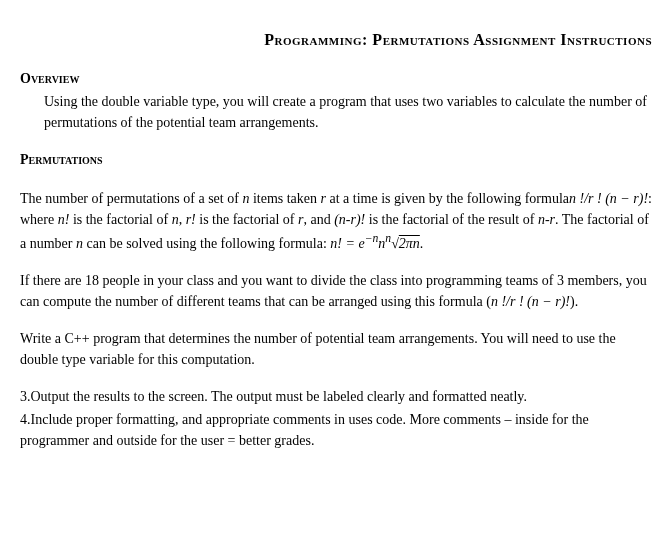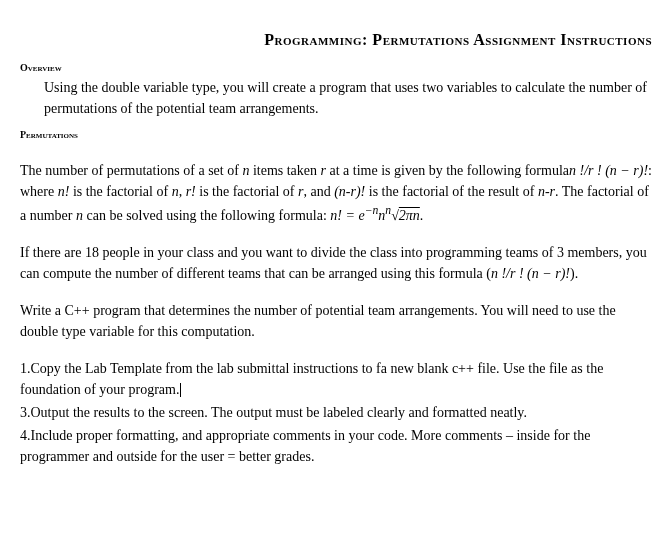--- a/index.html
+++ b/index.html
@@ -17,23 +17,23 @@
       text-align: right;
       font-weight: bold;
       font-variant: small-caps;
       font-size: 16px;
       letter-spacing: 0.5px;
       margin-bottom: 6px;
     }
     .section-header {
       font-weight: bold;
       font-variant: small-caps;
-      font-size: 10px;
+      font-size: 14px;
       margin-bottom: 2px;
-      margin-top: 8px;
+      margin-top: 16px;
     }
     .overview-body {
       margin-left: 24px;
     }
     .instructions-header {
       margin-bottom: 18px;
     }
     .para {
       margin-bottom: 16px;
     }
@@ -76,21 +76,18 @@
 <div class="para">
   <span>If there are 18 people in your class and you want to divide the class into programming teams of 3 members, you can compute the number of different teams that can be arranged using this formula (</span><span class="italic">n !/r ! (n − r)!</span><span>).</span>
 </div>
 
 <div class="para">
   <span>Write a C++ program that determines the number of potential team arrangements. You will need to use the </span><span class="bold">double</span><span> type variable for this computation.</span>
 </div>
 
 <div>
   <div class="list-item">
-    <span class="list-num">1.  </span><span class="cursor-line">Copy the Lab Template from the lab submittal instructions to fa new blank c++ file.  Use the file as the foundation of your program.</span>
-  </div>
-  <div class="list-item">
     <span class="list-num">3.  </span><span>Output the results to the screen. The output must be labeled clearly and formatted neatly.</span>
   </div>
   <div class="list-item">
-    <span class="list-num">4.  </span><span>Include proper formatting, and appropriate comments in your code.   </span><span class="bold">More comments –</span><span> inside for the programmer and outside for the user = better grades.</span>
+    <span class="list-num">4.  </span><span>Include proper formatting, and appropriate comments in uses code.   </span><span class="bold">More comments –</span><span> inside for the programmer and outside for the user = better grades.</span>
   </div>
 </div>
 
 </body></html>

